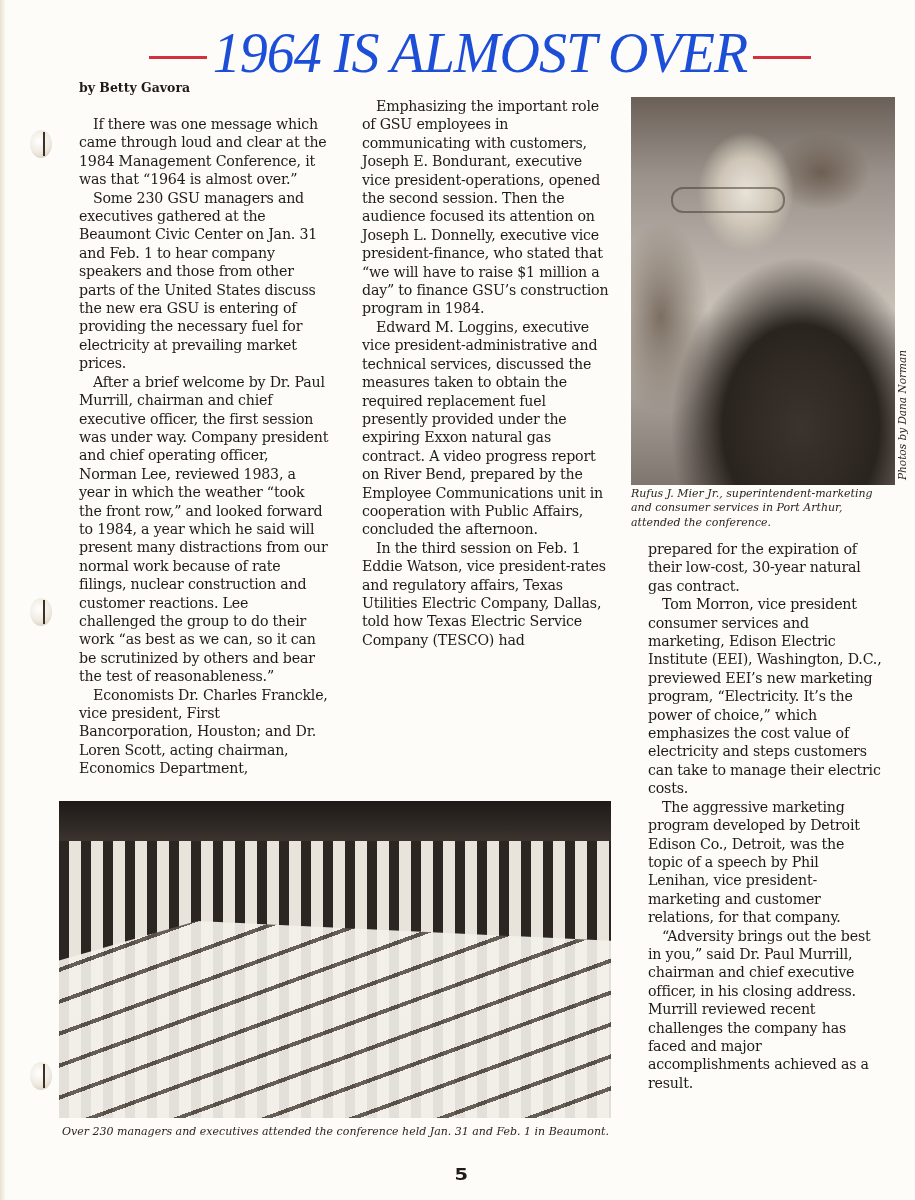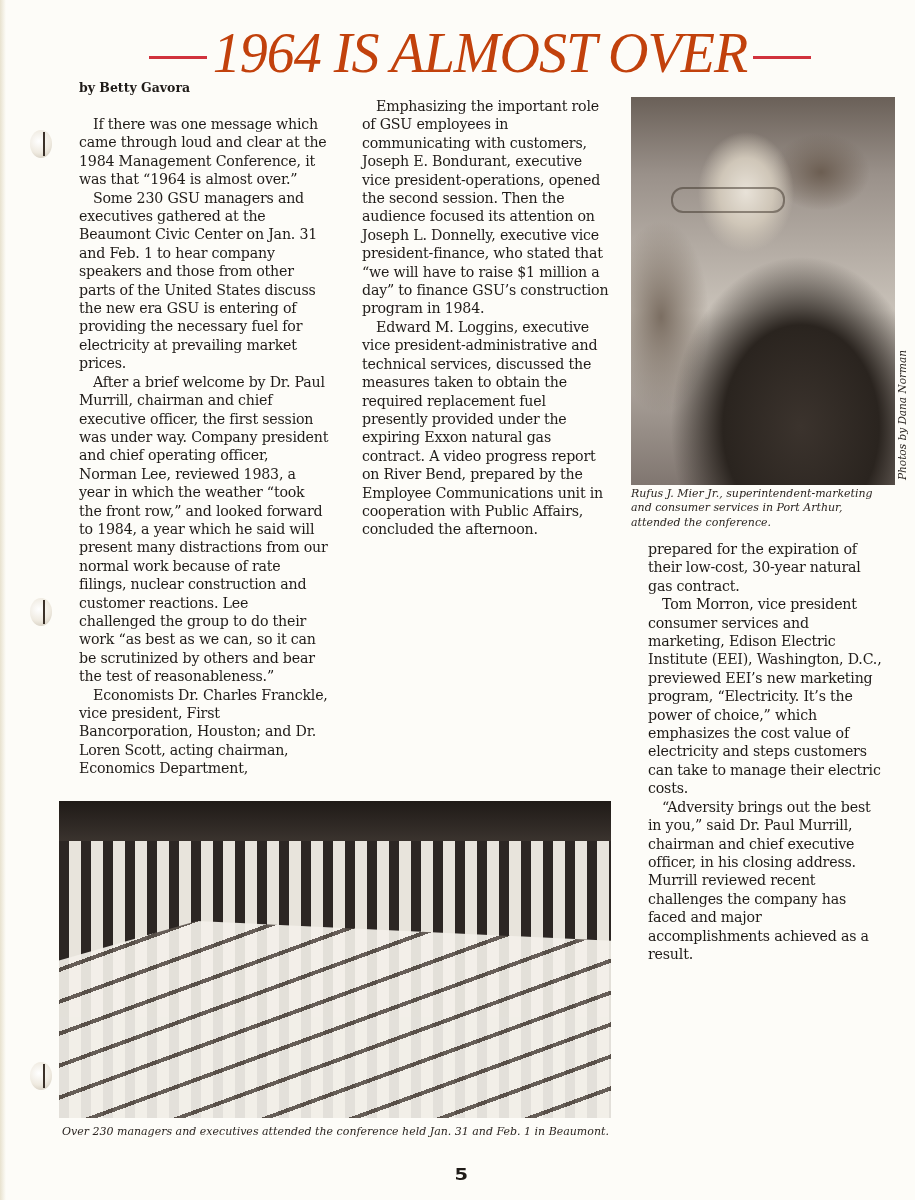--- a/index.html
+++ b/index.html
@@ -18,21 +18,21 @@
     border-radius: 50%;
     background: radial-gradient(circle at 40% 40%, #ffffff 0%, #efeae0 55%, #c9c1b3 100%);
   }
   .hole::after {
     content: ""; position: absolute; left: 13px; top: 2px; width: 2px; height: 24px;
     background: #3a3028;
   }
   .title {
     position: absolute; left: 130px; top: 22px; width: 700px; height: 62px;
     display: flex; align-items: center; justify-content: center;
-    color: #c2410c;
+    color: #1d4ed8;
     font-family: "Liberation Serif", serif; font-style: italic;
     font-size: 56px; letter-spacing: -1px; line-height: 1;
   }
   .title .dash { display: inline-block; height: 3px; width: 58px; background: #d1323d; margin: 0 6px; position: relative; top: 4px; }
   .byline {
     position: absolute; left: 79px; top: 80px;
     font-family: "DejaVu Serif", serif; font-weight: bold; font-size: 12.5px;
   }
   .col {
     position: absolute;
@@ -117,31 +117,33 @@
 <div class="col" id="col1">
   <p>If there was one message which came through loud and clear at the 1984 Management Conference, it was that “1964 is almost over.”</p>
   <p>Some 230 GSU managers and executives gathered at the Beaumont Civic Center on Jan. 31 and Feb. 1 to hear company speakers and those from other parts of the United States discuss the new era GSU is entering of providing the necessary fuel for electricity at prevailing market prices.</p>
   <p>After a brief welcome by Dr. Paul Murrill, chairman and chief executive officer, the first session was under way. Company president and chief operating officer, Norman Lee, reviewed 1983, a year in which the weather “took the front row,” and looked forward to 1984, a year which he said will present many distractions from our normal work because of rate filings, nuclear construction and customer reactions. Lee challenged the group to do their work “as best as we can, so it can be scrutinized by others and bear the test of reasonableness.”</p>
   <p>Economists Dr. Charles Franckle, vice president, First Bancorporation, Houston; and Dr. Loren Scott, acting chairman, Economics Department,</p>
 </div>
 
 <div class="col" id="col2">
   <p>Emphasizing the important role of GSU employees in communicating with customers, Joseph E. Bondurant, executive vice president-operations, opened the second session. Then the audience focused its attention on Joseph L. Donnelly, executive vice president-finance, who stated that “we will have to raise $1 million a day” to finance GSU’s construction program in 1984.</p>
   <p>Edward M. Loggins, executive vice president-administrative and technical services, discussed the measures taken to obtain the required replacement fuel presently provided under the expiring Exxon natural gas contract. A video progress report on River Bend, prepared by the Employee Communications unit in cooperation with Public Affairs, concluded the afternoon.</p>
+  <p>In the third session on Feb. 1 Eddie Watson, vice president-rates and regulatory affairs, Texas Utilities Electric Company, Dallas, told how Texas Electric Service Company (TESCO) had</p>
 </div>
 
 <div class="photo" id="portrait">
   <div class="glasses"></div>
 </div>
 <div class="caption" id="portrait-caption">Rufus J. Mier Jr., superintendent-marketing and consumer services in Port Arthur, attended the conference.</div>
 <div class="credit">Photos by Dana Norman</div>
 
 <div class="col" id="col3">
   <p class="noindent">prepared for the expiration of their low-cost, 30-year natural gas contract.</p>
   <p>Tom Morron, vice president consumer services and marketing, Edison Electric Institute (EEI), Washington, D.C., previewed EEI’s new marketing program, “Electricity. It’s the power of choice,” which emphasizes the cost value of electricity and steps customers can take to manage their electric costs.</p>
+  <p>The aggressive marketing program developed by Detroit Edison Co., Detroit, was the topic of a speech by Phil Lenihan, vice president-marketing and customer relations, for that company.</p>
   <p>“Adversity brings out the best in you,” said Dr. Paul Murrill, chairman and chief executive officer, in his closing address. Murrill reviewed recent challenges the company has faced and major accomplishments achieved as a result.</p>
 </div>
 
 <div class="photo" id="hall">
   <div class="ceiling"></div>
   <div class="floor"></div>
 </div>
 <div class="caption" id="hall-caption">Over 230 managers and executives attended the conference held Jan. 31 and Feb. 1 in Beaumont.</div>
 
 <div class="page-number">5</div>

